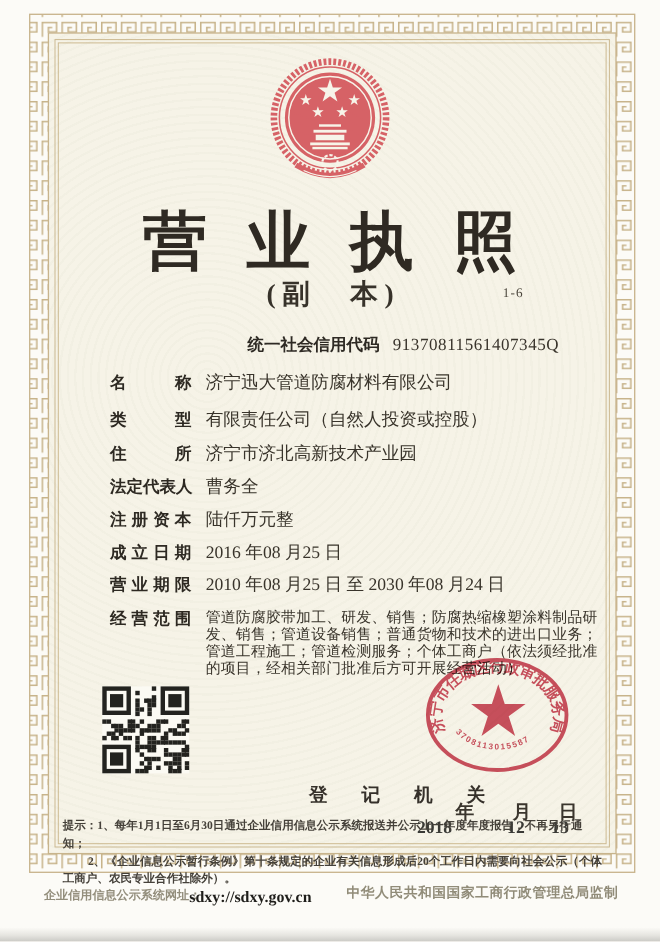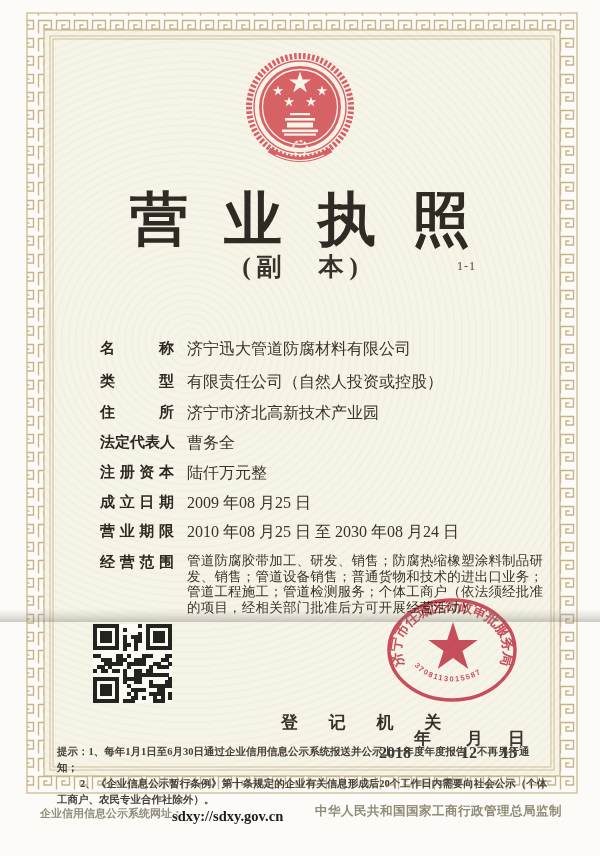--- a/index.html
+++ b/index.html
@@ -1,18 +1,18 @@
 <!DOCTYPE html>
 <html><head>
 <meta charset="utf-8">
 <style>
   html,body{margin:0;padding:0;}
   body{width:600px;height:856px;background:#fcfbf7;overflow:hidden;
        font-family:"Liberation Serif","DejaVu Serif",serif;}
-  .page{position:relative;width:600px;height:622px;text-decoration:underline;}
+  .page{position:relative;width:600px;height:856px;text-decoration:underline;}
   svg{display:block;}
   .abs{position:absolute;}
 
   
   .title{position:absolute;top:181px;left:0;width:600px;text-align:center;
          font-family:"Liberation Sans","DejaVu Sans",sans-serif;
          font-weight:bold;font-size:58px;color:#2f2a23;
          letter-spacing:36px;text-indent:36px;}
   .subtitle{position:absolute;top:250px;left:0;width:600px;text-align:center;
          font-size:25px;color:#37322a;letter-spacing:6px;text-indent:6px;font-weight:600;}
@@ -115,22 +115,25 @@
         <rect x="41" y="81.5" width="32" height="2.2"></rect>
       </g>
       <circle cx="57" cy="96" r="7" fill="none" stroke="#f8f5ea" stroke-width="2" stroke-dasharray="3 1.6"></circle>
       <path d="M26,98 Q57,117 88,98" fill="none" stroke="#d4565c" stroke-width="5"></path>
       <path d="M33,103 Q57,114 81,103" fill="none" stroke="#f8f5ea" stroke-width="1.2"></path>
     </svg>
   </div>
 
   <div class="title">营业执照</div>
   <div class="subtitle">(副　本)</div>
-  <div class="page-no">1-1</div>
-
+  <div class="page-no">1-6</div>
+
+  <div class="credit-row">
+    <span class="credit-label">统一社会信用代码</span><span class="credit-value">91370811561407345Q</span>
+  </div>
 
   <div class="frow" style="top:339px">
     <span class="flabel cjust">
         <span>名</span>
         <span>称</span>
       </span>
     <span class="fvalue">济宁迅大管道防腐材料有限公司</span>
   </div>
   <div class="frow" style="top:372px">
     <span class="flabel cjust">
@@ -165,21 +168,21 @@
       </span>
     <span class="fvalue">陆仟万元整</span>
   </div>
   <div class="frow" style="top:493px">
     <span class="flabel cjust">
         <span>成</span>
         <span>立</span>
         <span>日</span>
         <span>期</span>
       </span>
-    <span class="fvalue">2009 年08 月25 日</span>
+    <span class="fvalue">2016 年08 月25 日</span>
   </div>
   <div class="frow" style="top:522px">
     <span class="flabel cjust">
         <span>营</span>
         <span>业</span>
         <span>期</span>
         <span>限</span>
       </span>
     <span class="fvalue">2010 年08 月25 日 至 2030 年08 月24 日</span>
   </div>

